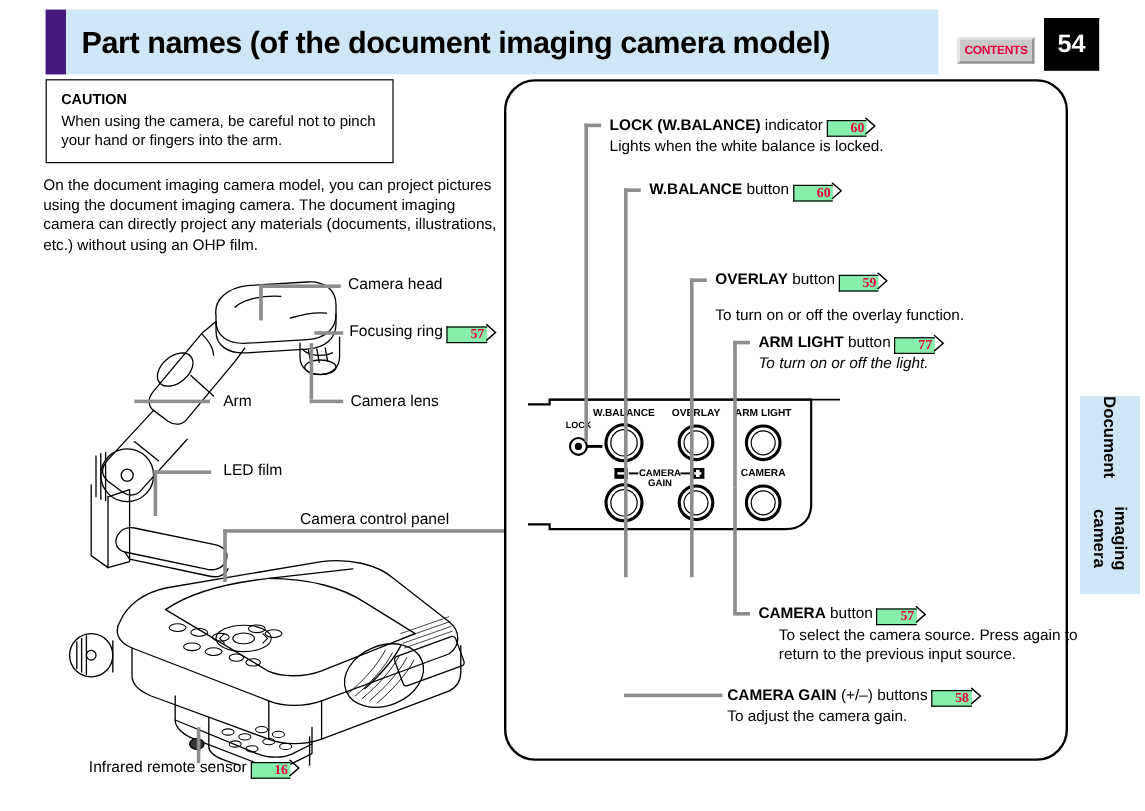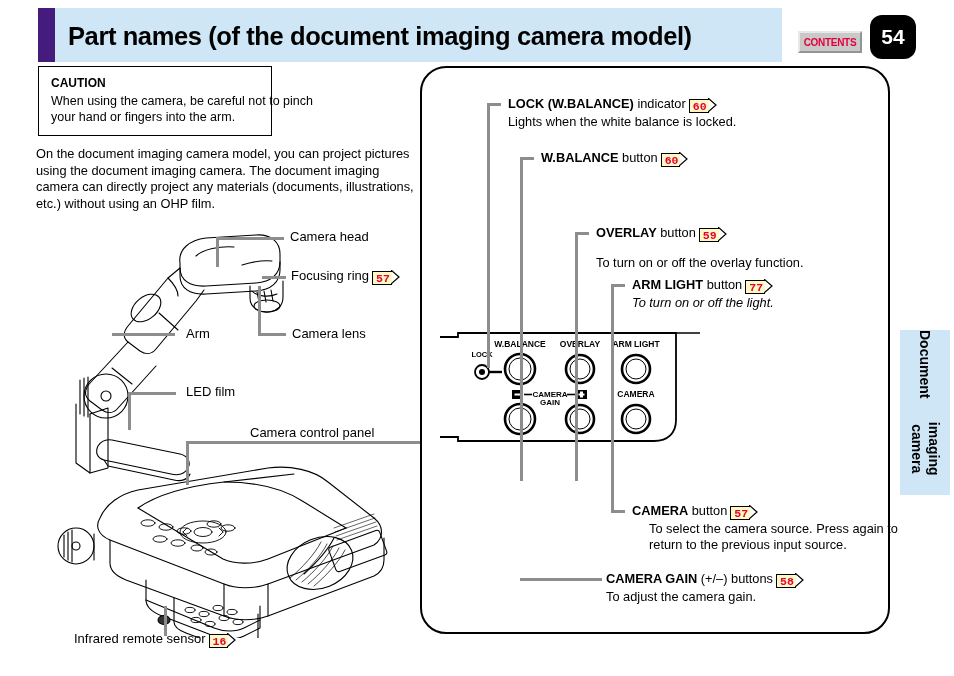--- a/index.html
+++ b/index.html
@@ -23,39 +23,39 @@
     background:#c9c9c9;border:2px outset #e8e8e8;
     box-sizing:border-box;cursor:pointer;
   }
   #contents-button-label{
     position:absolute;left:0;top:0;width:100%;height:100%;
     display:flex;align-items:center;justify-content:center;
     font-size:10px;font-weight:bold;color:#e3003c;letter-spacing:-0.3px;
   }
   #page-number-box{
     left:870px;top:15px;width:46px;height:44px;background:#000;
-    display:flex;align-items:center;justify-content:center;border-radius:12px;
+    display:flex;align-items:center;justify-content:center;
   }
   #page-number-text{color:#fff;font-size:21px;font-weight:bold;}
 
   
   #side-tab{
     left:900px;top:330px;width:50px;height:165px;background:#cfe6f7;
   }
   #side-tab-text{
     position:absolute;left:0;top:0;width:165px;height:50px;
     transform:rotate(90deg);transform-origin:0 0;
     left:50px;top:0;
     display:flex;align-items:center;justify-content:center;
     font-size:14px;font-weight:bold;line-height:17px;text-align:center;
   }
 
   
   #caution-box{
-    left:38px;top:66px;width:234px;height:70px;
+    left:38px;top:66px;width:290px;height:70px;
     border:1.5px solid #000;box-sizing:border-box;background:#fff;
   }
   #caution-title{left:12px;top:9px;font-size:12px;font-weight:bold;}
   #caution-text{left:12px;top:26px;width:268px;font-size:12.5px;line-height:16px;}
 
   
   #intro-paragraph{
     left:36px;top:146px;width:378px;font-size:12.8px;line-height:16.6px;
   }
 
@@ -76,23 +76,23 @@
   .callout-title b{font-weight:bold;}
   .callout-desc{font-size:12.8px;line-height:16.4px;}
 
   
   .pageref{
     display:inline-block;position:relative;vertical-align:-2px;
     height:14px;margin-left:3px;
   }
   .pageref .pr-box{
     display:inline-block;border:1.2px solid #000;border-right:none;
-    height:14px;line-height:13px;padding:0 2px 0 3px;box-sizing:border-box;
-    font-size:11.5px;font-weight:bold;color:#e3003c;background:#fef9c3;
-    font-family:Liberation Mono, monospace;
+    height:14px;line-height:13px;padding:0 2px 0 19px;box-sizing:border-box;
+    font-size:11.5px;font-weight:bold;color:#e3003c;background:#86efac;
+    font-family:Liberation Serif, serif;
   }
   .pageref .pr-arrow{
     position:absolute;right:-8px;top:0;width:9px;height:14px;
   }
 
   
   #control-panel-drawing{left:440px;top:325px;width:260px;height:140px;}
 
   
   .vline{position:absolute;background:#8d8d8d;width:2.6px;}

